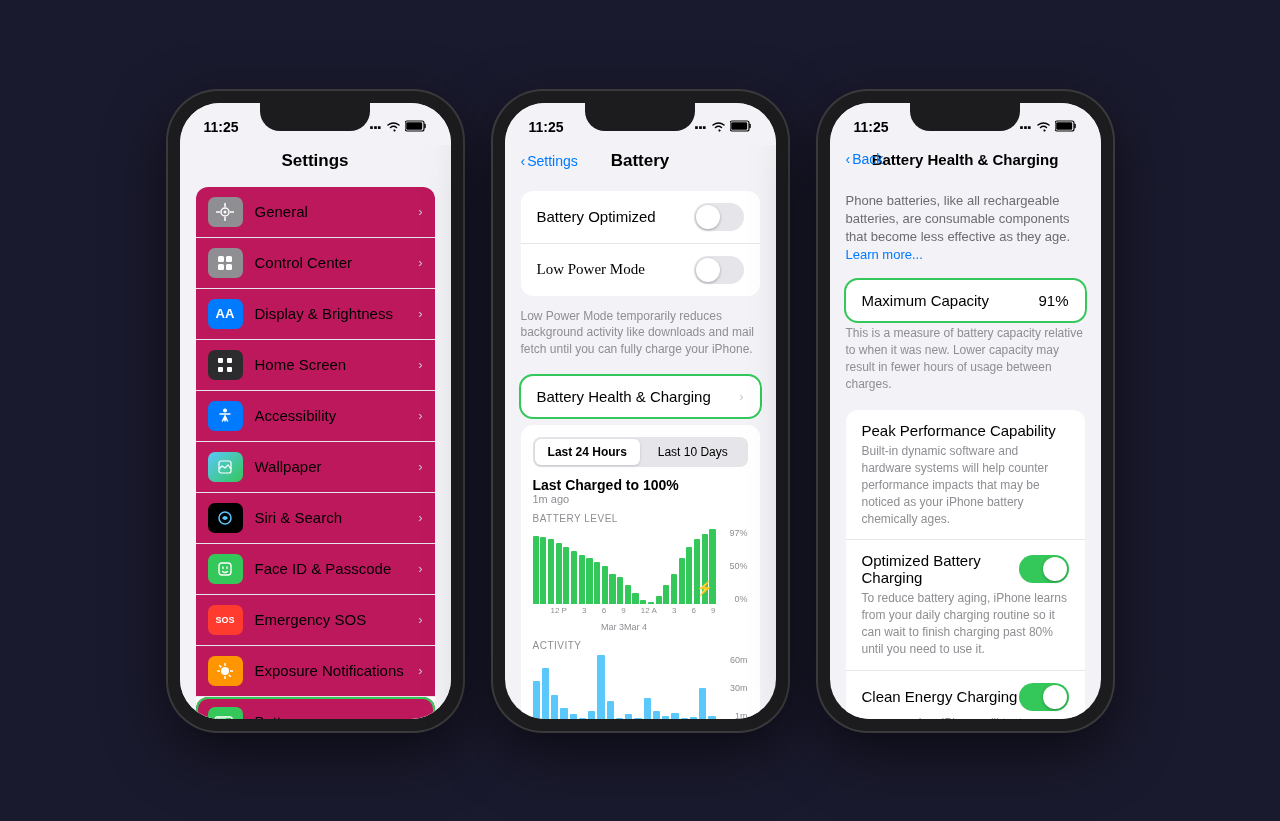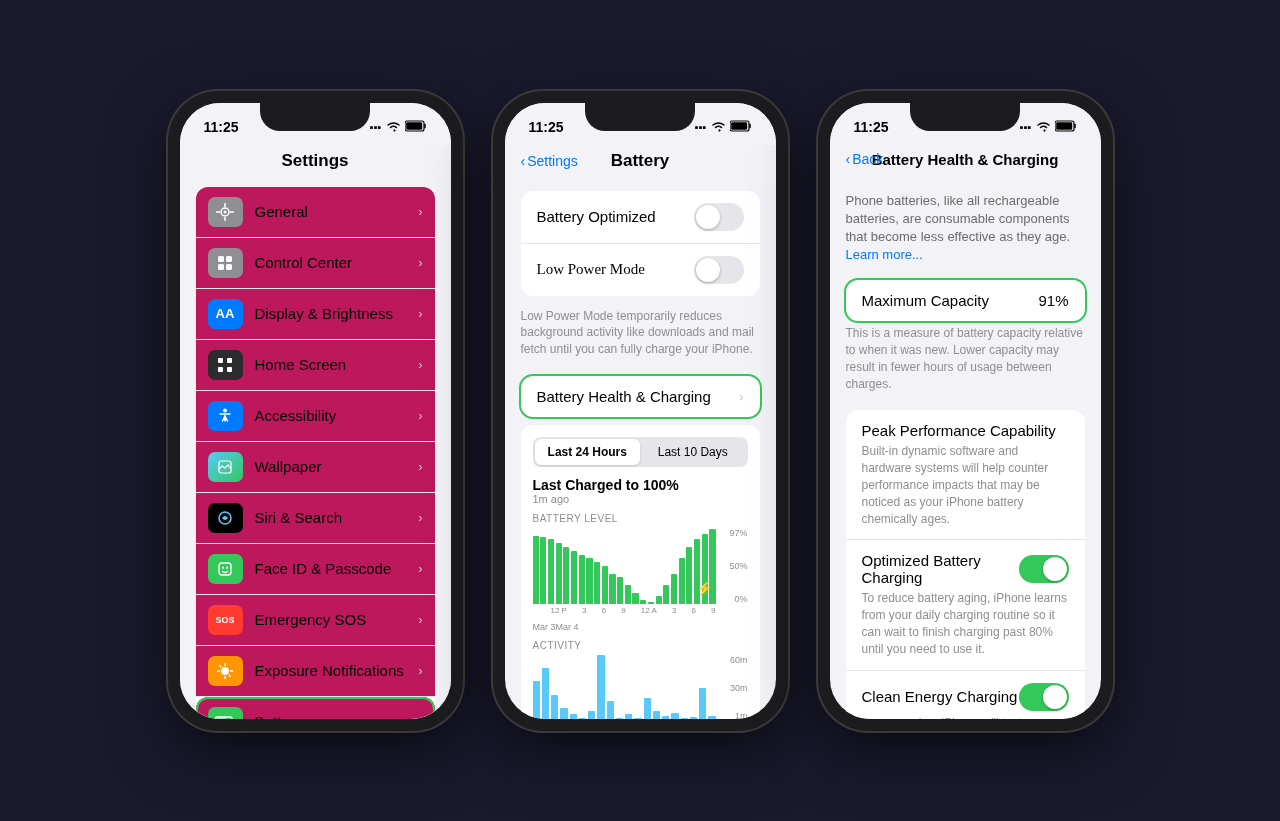--- a/index.html
+++ b/index.html
@@ -628,21 +628,21 @@
               <span>3</span>
               <span>6</span>
               <span>9</span>
               <span>12 A</span>
               <span>3</span>
               <span>6</span>
               <span>9</span>
             </div>
           </div>
 
-          <div style="display:flex;justify-content:flex-start;font-size:9px;color:#8e8e93;margin-bottom:8px;padding-right:32px;">
+          <div style="display:flex;justify-content:center;font-size:9px;color:#8e8e93;margin-bottom:8px;padding-right:32px;">
             <span>Mar 3</span>
             <span>Mar 4</span>
           </div>
 
           <div class="chart-label">ACTIVITY</div>
           <div style="position:relative;height:80px;">
             <div style="position:absolute;right:0;top:0;bottom:14px;display:flex;flex-direction:column;justify-content:space-between;font-size:9px;color:#8e8e93;width:30px;text-align:right;">
               <span>60m</span>
               <span>30m</span>
               <span>1m</span>

